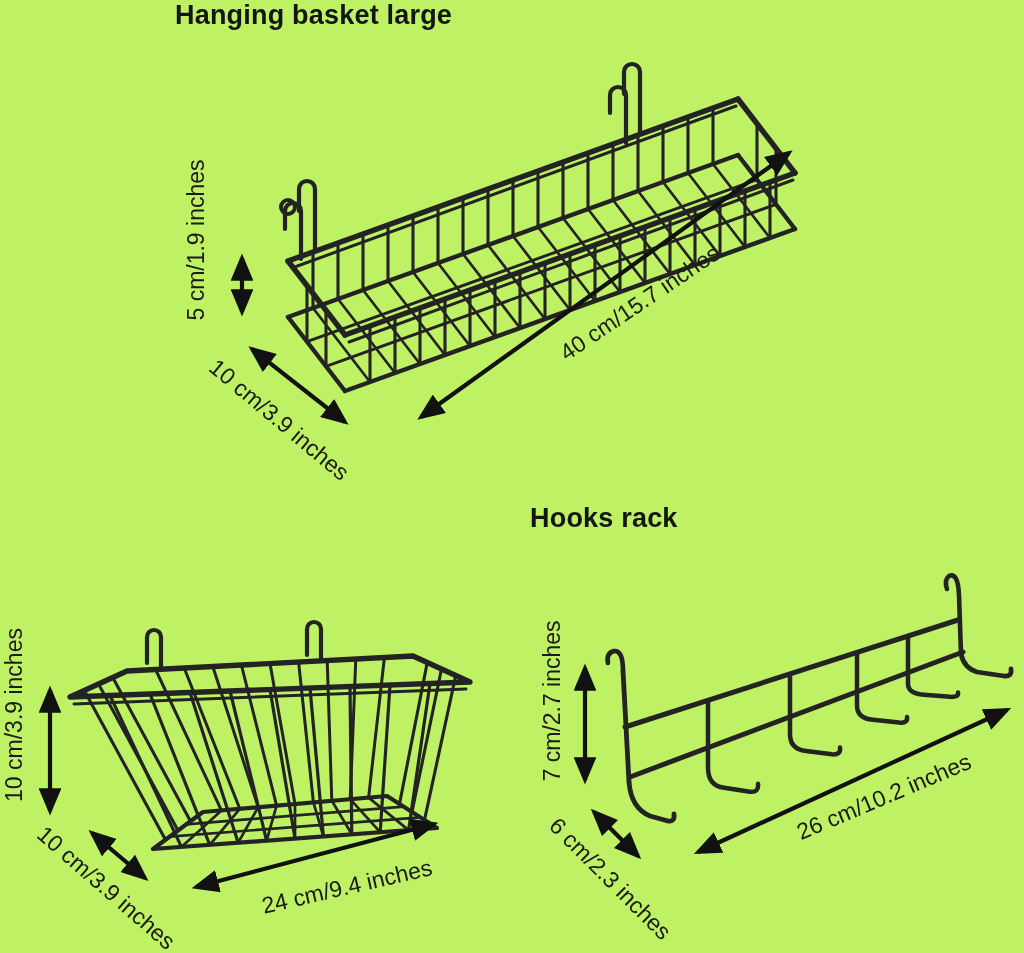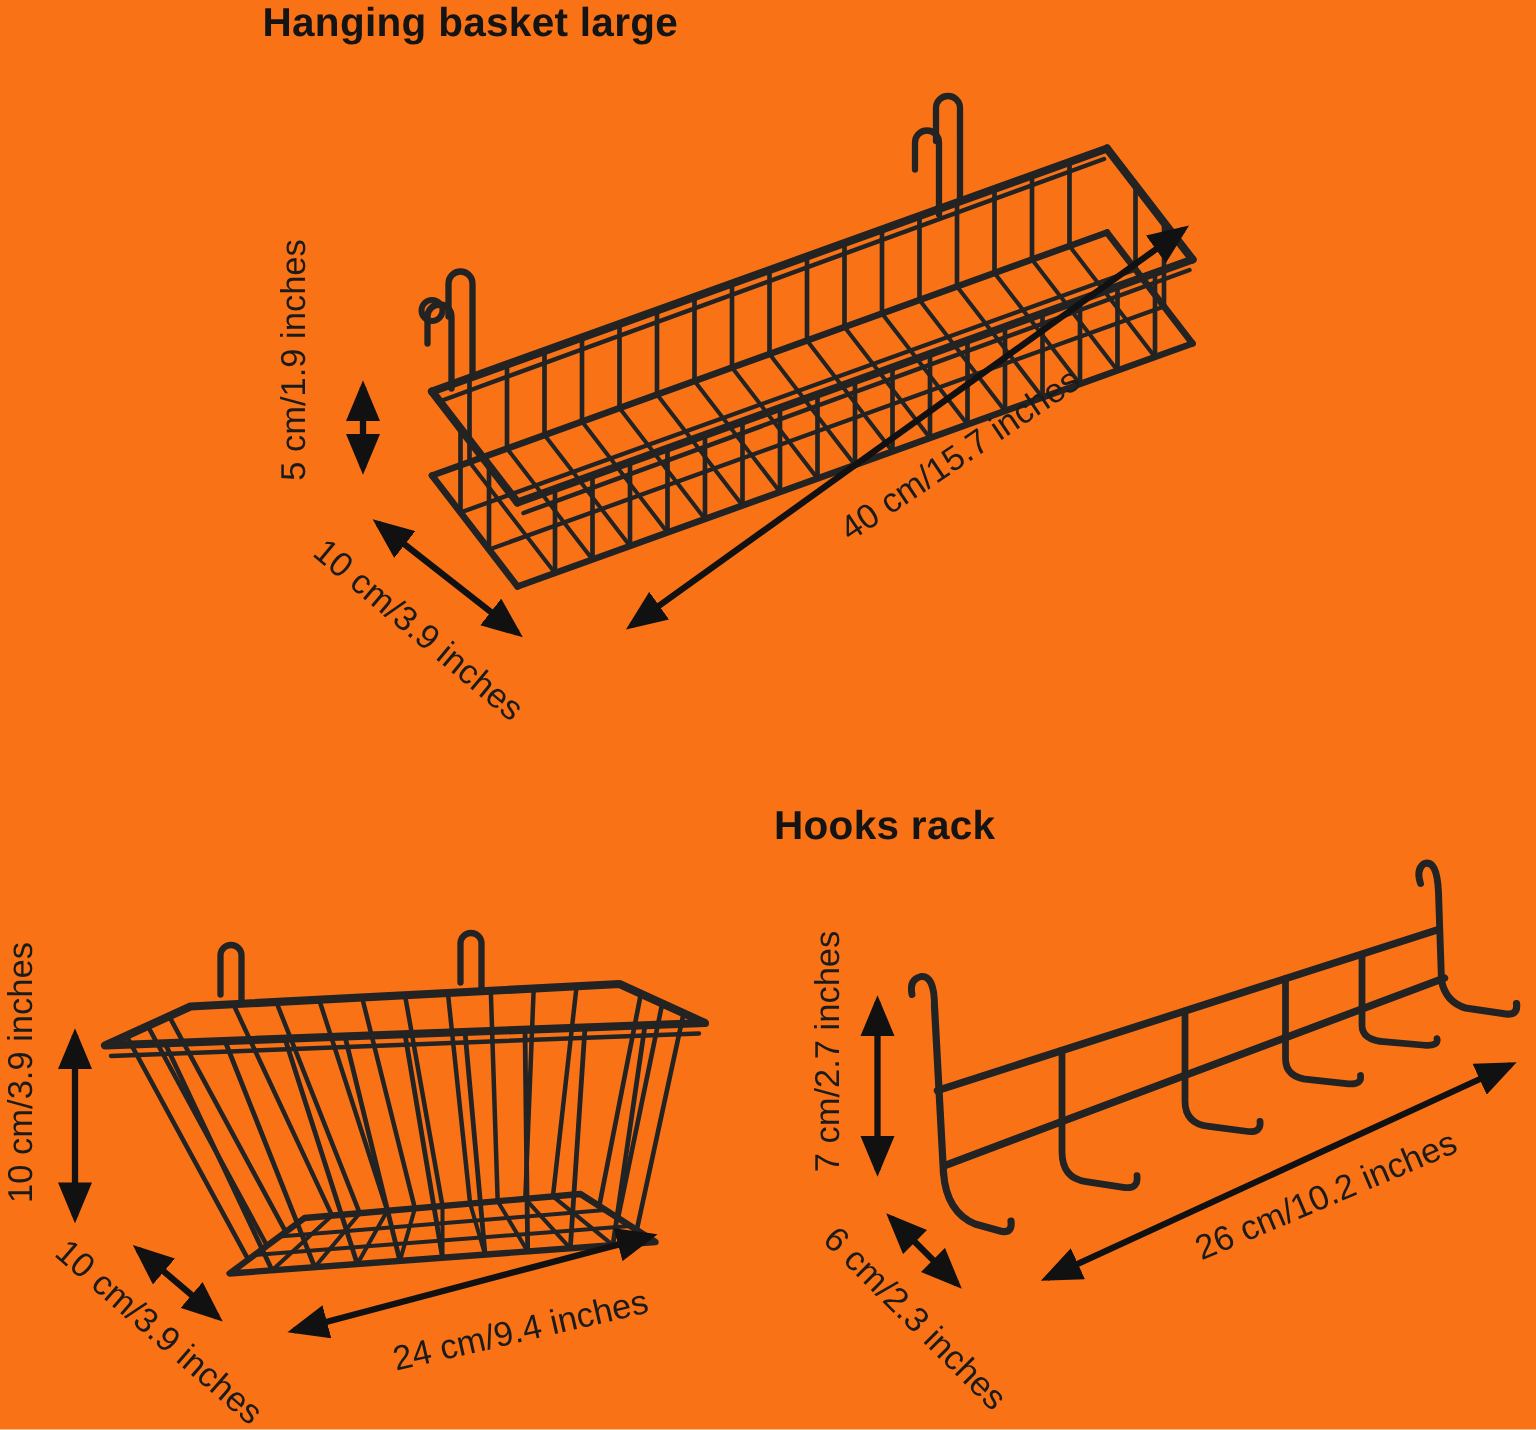--- a/index.html
+++ b/index.html
@@ -1,17 +1,17 @@
 <!DOCTYPE html>
 <html><head>
 <meta charset="utf-8">
 <style>
   html,body{margin:0;padding:0;background:#ffffff;}
   .canvas{
-    position:relative;width:1024px;height:953px;background:#f97316;overflow:hidden;
+    position:relative;width:1024px;height:953px;background:#bef264;overflow:hidden;
     font-family:"Liberation Sans",sans-serif;color:#1a1a1a;
   }
   .title{
     position:absolute;font-size:27px;font-weight:700;color:#141414;
     white-space:nowrap;letter-spacing:.2px;
   }
   .dim{
     position:absolute;font-size:23px;font-weight:400;color:#1b1b1b;
     white-space:nowrap;transform-origin:center center;
   }
@@ -21,21 +21,21 @@
   }
   .arrows line{stroke:#111111;stroke-linecap:butt;}
   .arrows #ah path{fill:#111111;stroke:none;}
 </style>
 </head>
 <body>
 
 <div class="canvas">
 
   <div class="title" style="left:175px;top:0px;">Hanging basket large</div>
-  <div class="title" style="left:516px;top:503px;margin-top:32px;">Hooks rack</div>
+  <div class="title" style="left:530px;top:503px;">Hooks rack</div>
 
   <svg id="svg-large" class="product" style="left:240px;top:33px;" width="560" height="420" viewBox="0 0 560 420">
       <line x1="73" y1="219" x2="73" y2="275" stroke-width="3.1"></line>
       <line x1="130" y1="293" x2="130" y2="349" stroke-width="3.1"></line>
       <line x1="73" y1="275" x2="130" y2="349" stroke-width="2.7"></line>
       <line x1="98" y1="210" x2="98" y2="266" stroke-width="3.1"></line>
       <line x1="155" y1="284" x2="155" y2="340" stroke-width="3.1"></line>
       <line x1="98" y1="266" x2="155" y2="340" stroke-width="2.7"></line>
       <line x1="123" y1="201" x2="123" y2="257" stroke-width="3.1"></line>
       <line x1="180" y1="275" x2="180" y2="331" stroke-width="3.1"></line>

